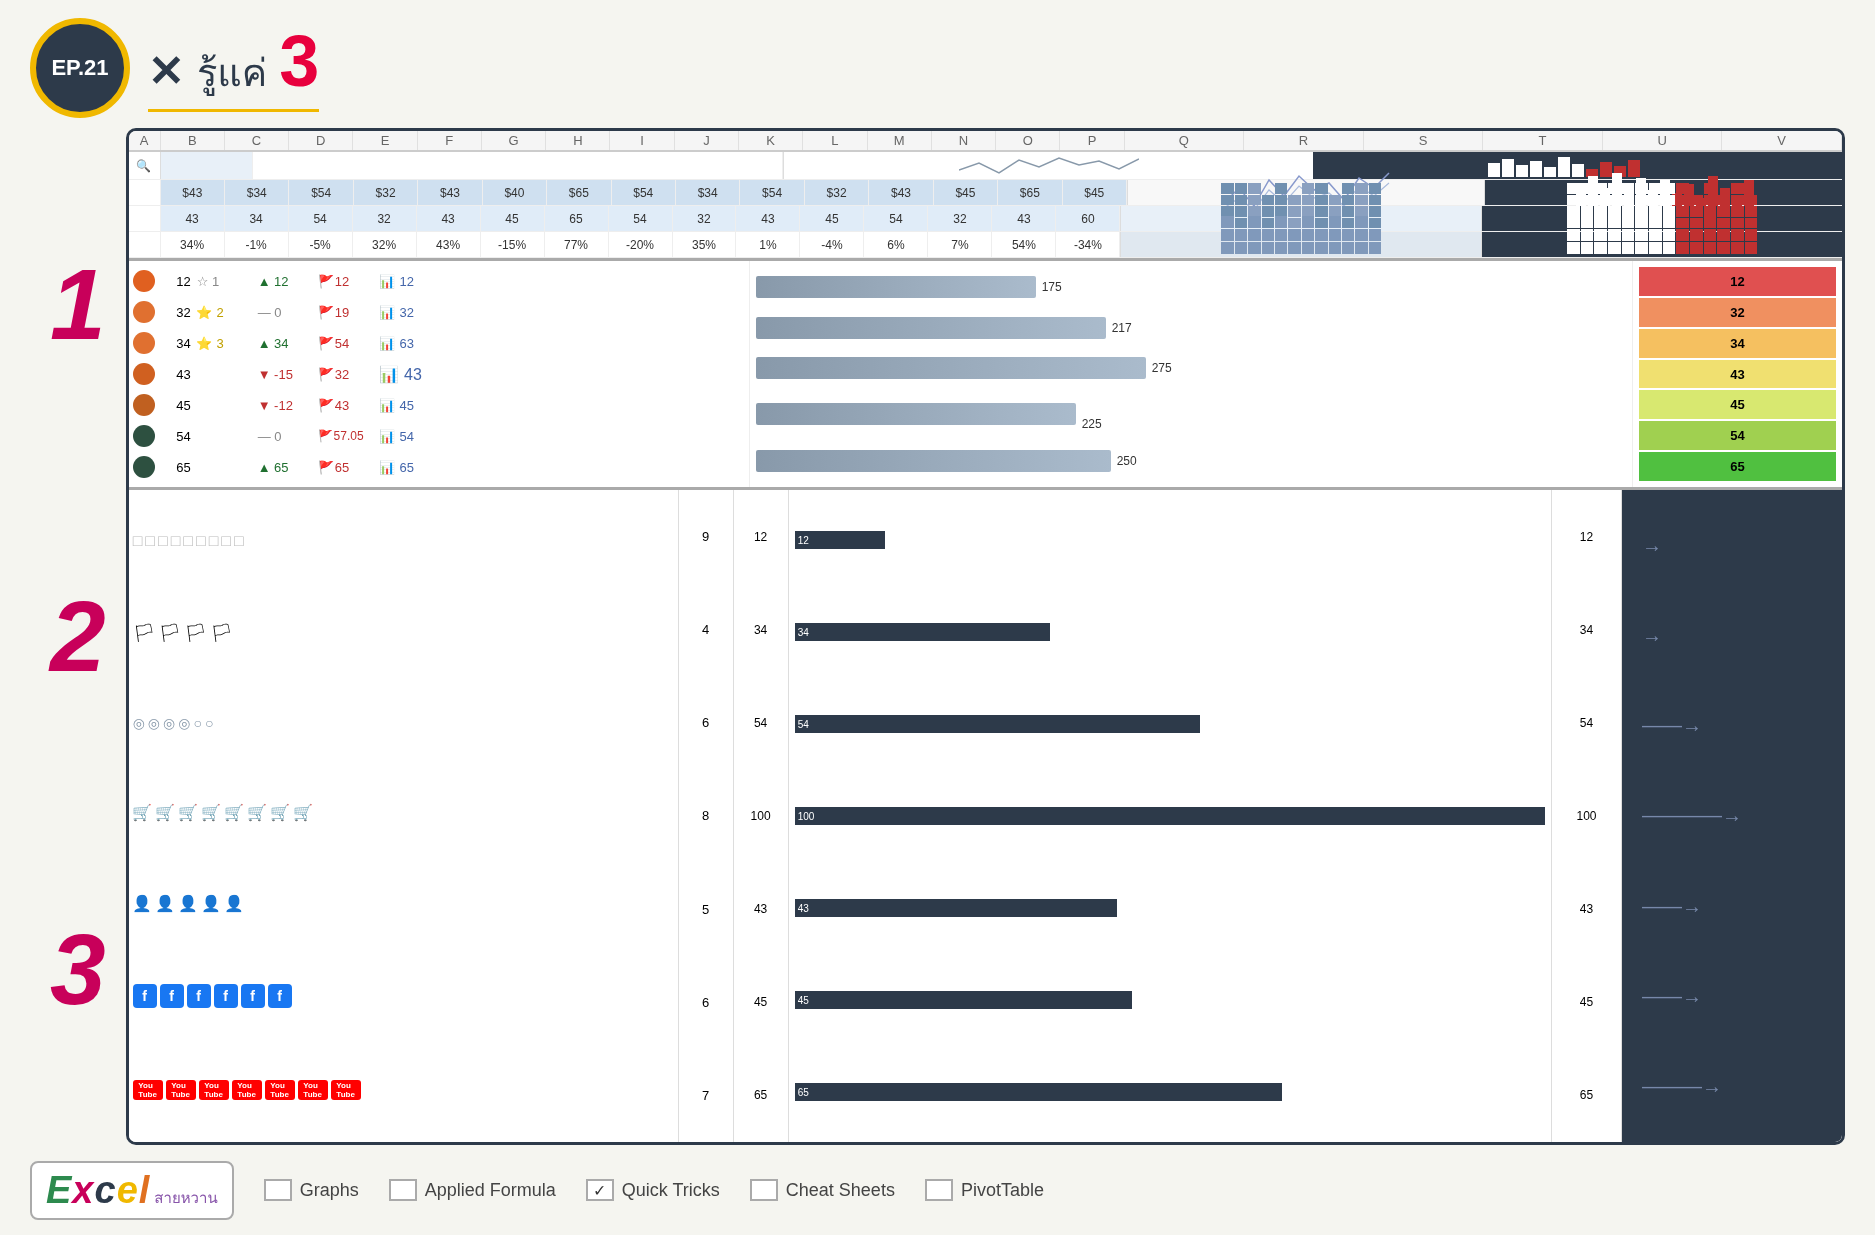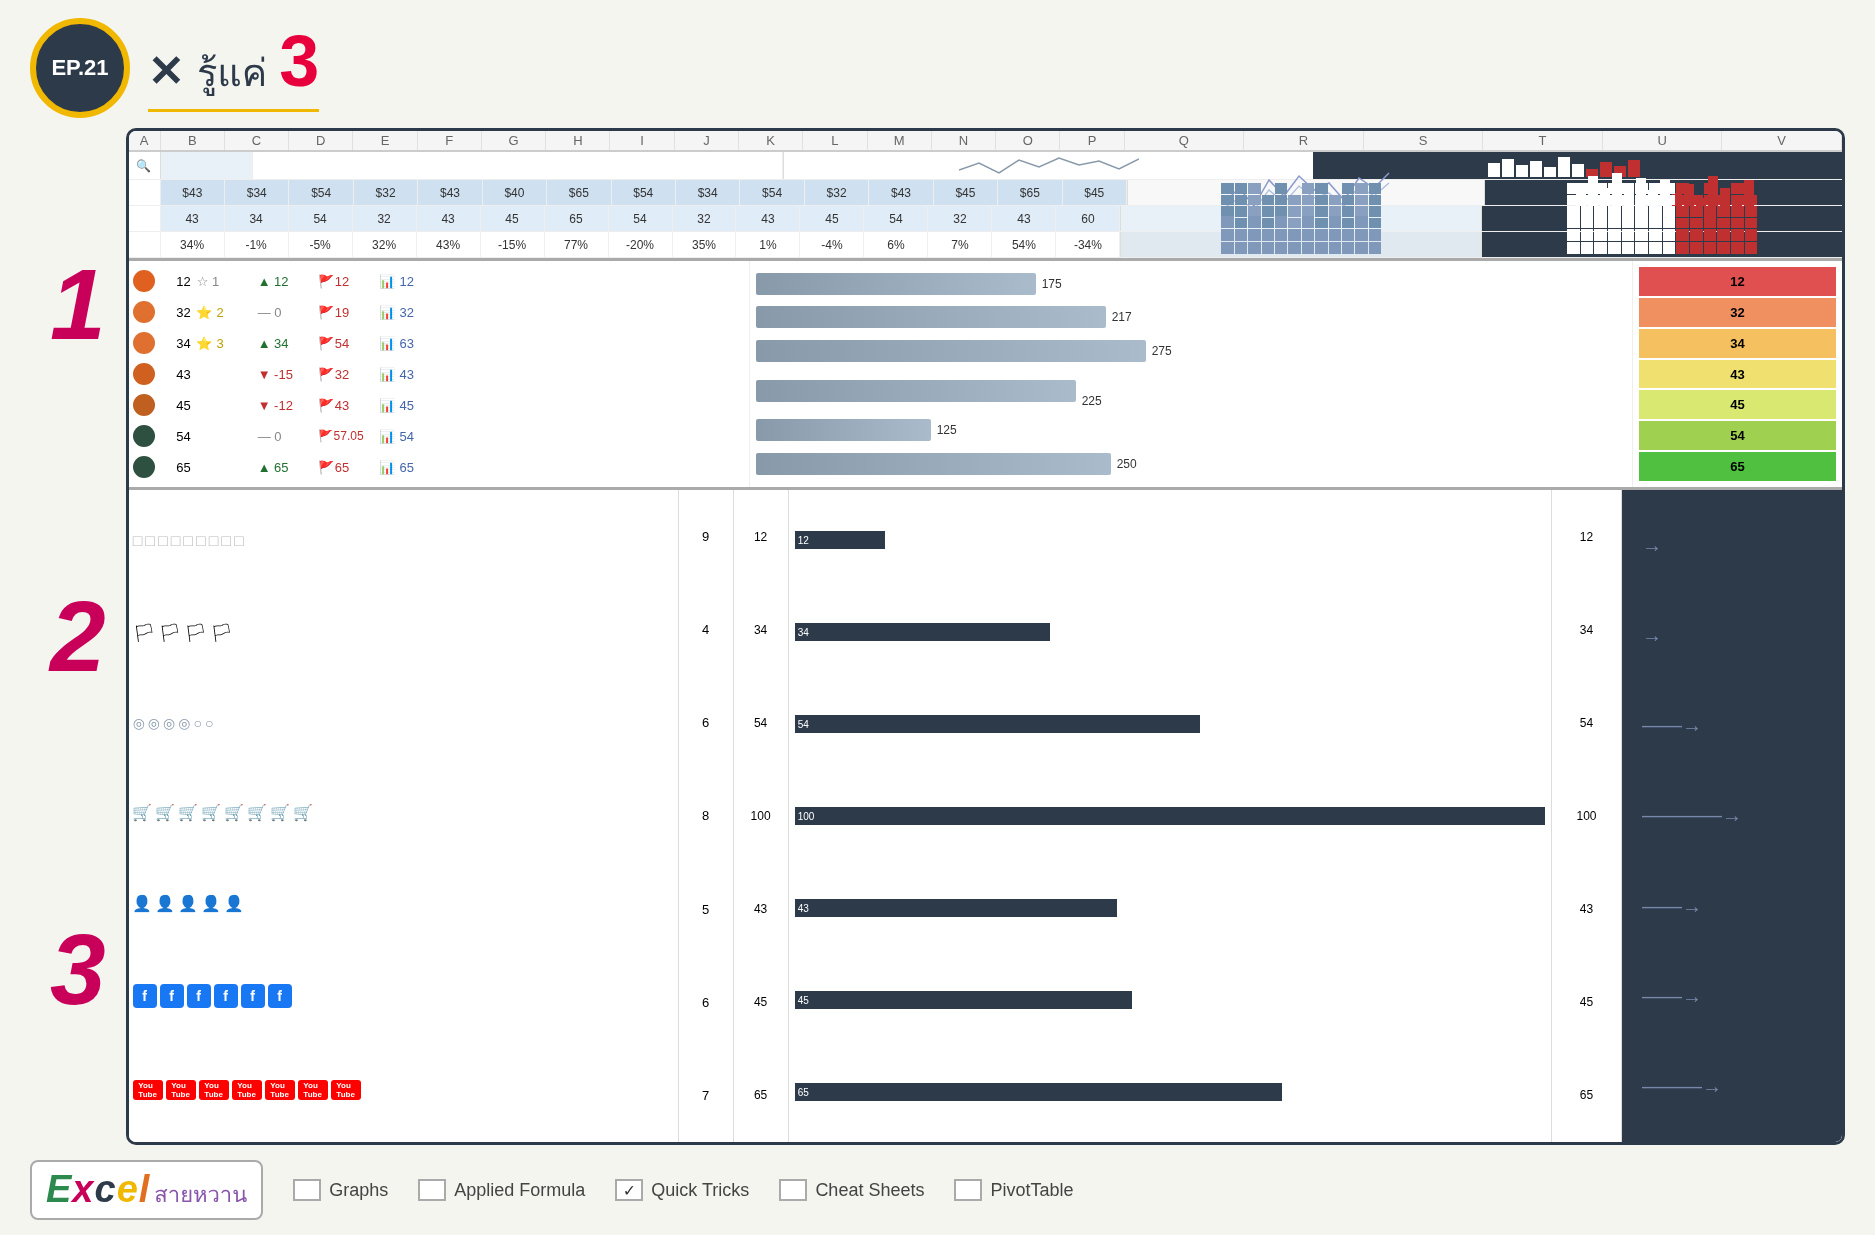--- a/index.html
+++ b/index.html
@@ -537,21 +537,21 @@
             <span style="width:55px;font-size:13px;color:#207030;">▲ 34</span>
             <span style="width:55px;font-size:13px;color:#c03030;">🚩54</span>
             <span style="width:50px;font-size:13px;color:#4466aa;">📊 63</span>
           </div>
           <div style="display:flex;align-items:center;gap:6px;height:28px;">
             <div style="width:22px;height:22px;border-radius:50%;background:#d06020;display:inline-block;"></div>
             <span style="width:30px;text-align:right;font-size:13px;">43</span>
             <span style="width:55px;"></span>
             <span style="width:55px;font-size:13px;color:#c03030;">▼ -15</span>
             <span style="width:55px;font-size:13px;color:#c03030;">🚩32</span>
-            <span style="width:50px;font-size:13px;color:#4466aa;">📊 43</span>
+            <span style="width:50px;font-size:16px;color:#4466aa;">📊 43</span>
           </div>
           <div style="display:flex;align-items:center;gap:6px;height:28px;">
             <div style="width:22px;height:22px;border-radius:50%;background:#c06020;display:inline-block;"></div>
             <span style="width:30px;text-align:right;font-size:13px;">45</span>
             <span style="width:55px;"></span>
             <span style="width:55px;font-size:13px;color:#c03030;">▼ -12</span>
             <span style="width:55px;font-size:13px;color:#c03030;">🚩43</span>
             <span style="width:50px;font-size:13px;color:#4466aa;">📊 45</span>
           </div>
           <div style="display:flex;align-items:center;gap:6px;height:28px;">
@@ -581,24 +581,20 @@
             <div style="height:22px;width:350px;background:linear-gradient(to right,#8899aa,#aabbcc);border-radius:2px;"></div>
             <span style="font-size:12px;color:#333;">217</span>
           </div>
           <div style="display:flex;align-items:center;gap:6px;">
             <div style="height:22px;width:390px;background:linear-gradient(to right,#8899aa,#aabbcc);border-radius:2px;"></div>
             <span style="font-size:12px;color:#333;">275</span>
           </div>
           <div style="display:flex;align-items:center;gap:6px;">
             <div style="height:22px;width:320px;background:linear-gradient(to right,#8899aa,#aabbcc);border-radius:2px;"></div>
             <span style="font-size:12px;color:#333;margin-top:20px;">225</span>
-          </div>
-          <div style="display:flex;align-items:center;gap:6px;">
-            <div style="height:22px;width:175px;background:linear-gradient(to right,#8899aa,#aabbcc);border-radius:2px;"></div>
-            <span style="font-size:12px;color:#333;">125</span>
           </div>
           <div style="display:flex;align-items:center;gap:6px;">
             <div style="height:22px;width:355px;background:linear-gradient(to right,#8899aa,#aabbcc);border-radius:2px;"></div>
             <span style="font-size:12px;color:#333;">250</span>
           </div>
         </div>
 
         <div style="flex:0 0 210px;display:flex;flex-direction:column;gap:2px;padding:6px;border-left:1px solid #eee;">
           <div style="flex:1;background:#e05050;display:flex;align-items:center;justify-content:center;font-size:13px;font-weight:600;">12</div>
           <div style="flex:1;background:#f09060;display:flex;align-items:center;justify-content:center;font-size:13px;font-weight:600;">32</div>
@@ -791,21 +787,21 @@
   </div>
 
   <div class="footer">
 
     <div style="border:2px solid #aaa;border-radius:8px;padding:6px 14px;display:flex;align-items:baseline;gap:1px;background:white;">
       <span style="color:#2d8a4e;font-size:38px;font-weight:900;font-style:italic;">E</span>
       <span style="color:#c8005a;font-size:38px;font-weight:900;font-style:italic;">x</span>
       <span style="color:#2d3a4a;font-size:38px;font-weight:900;font-style:italic;">c</span>
       <span style="color:#f0b800;font-size:38px;font-weight:900;font-style:italic;">e</span>
       <span style="color:#e07020;font-size:38px;font-weight:900;font-style:italic;">l</span>
-      <span style="color:#8855aa;font-size:22px;font-style:normal;margin-left:4px;">สายหวาน</span>
+      <span style="color:#8855aa;font-size:15px;font-style:normal;margin-left:4px;">สายหวาน</span>
     </div>
 
     <div class="legend-item">
       <div class="legend-box"></div>
       <span>Graphs</span>
     </div>
     <div class="legend-item">
       <div class="legend-box"></div>
       <span>Applied Formula</span>
     </div>

